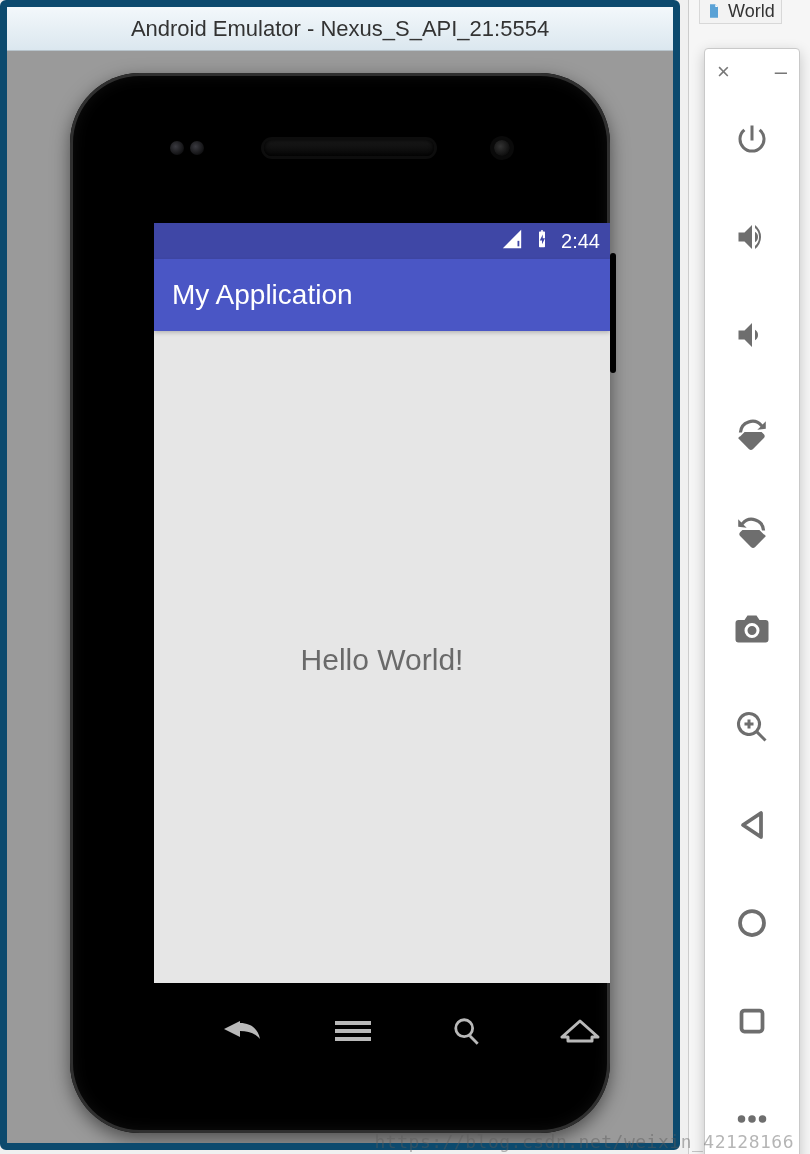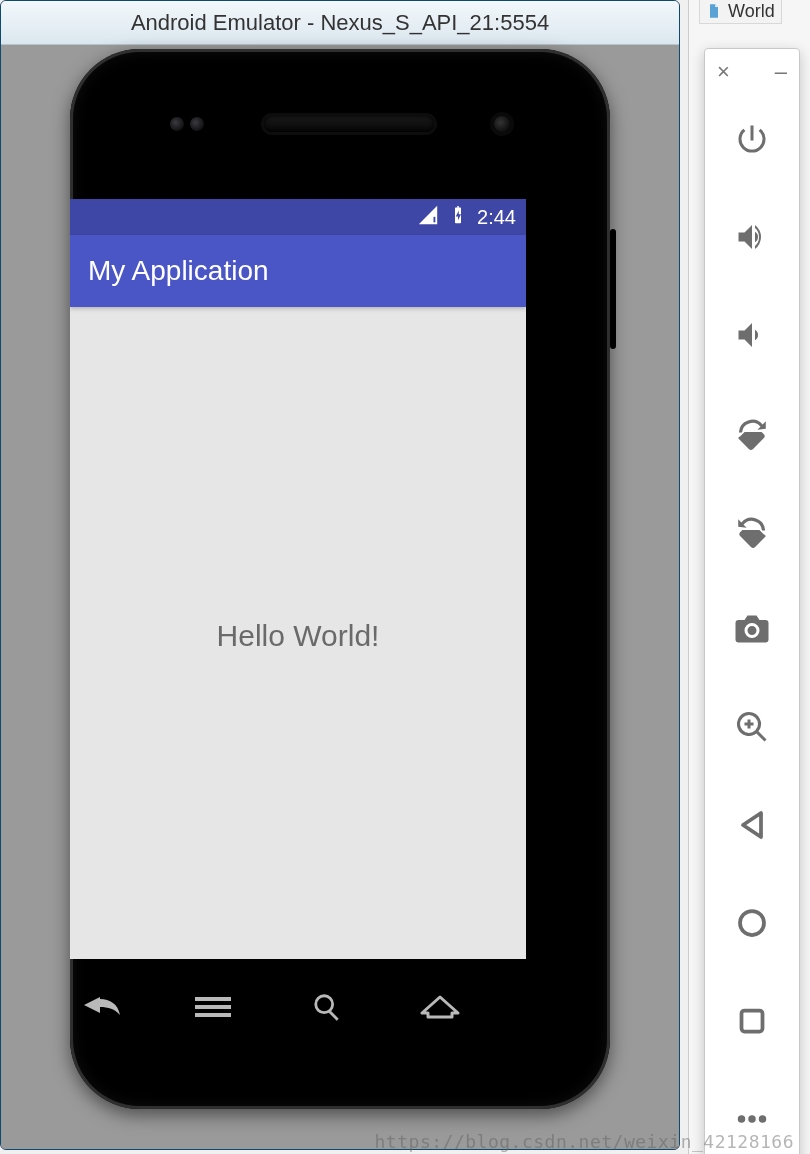--- a/index.html
+++ b/index.html
@@ -10,21 +10,21 @@
     background: #f0f0f0;
     position: relative;
     overflow: hidden;
   }
   
   .emu-window {
     position: absolute;
     left: 0; top: 0;
     width: 680px; height: 1150px;
     background: #fca5a5;
-    border: 1px solid #0c4a6e;
+    border: 7px solid #0c4a6e;
     border-radius: 6px;
     overflow: hidden;
   }
   .emu-titlebar {
     height: 44px;
     background: linear-gradient(#f3f8fb, #dbe7ef);
     border-bottom: 1px solid #b8c4cc;
     display: flex;
     align-items: center;
     justify-content: center;
@@ -35,30 +35,30 @@
     position: relative;
     width: 100%; height: calc(100% - 44px);
     background: #9a9a9a;
     display:flex;
     align-items:flex-start;
     justify-content:center;
   }
 
   
   .phone {
-    margin-top: 4px;
+    margin-top: 22px;
     width: 540px;
     height: 1060px;
     background: #000;
     border-radius: 70px;
     box-shadow: inset 0 0 0 3px #2f2f2f, inset 0 0 18px rgba(255,255,255,0.08), 0 6px 18px rgba(0,0,0,0.5);
     position: relative;
     display:flex;
     flex-direction:column;
-    align-items:flex-start;
+    align-items:flex-end;
   }
   .phone::before{
     
     content:"";
     position:absolute;
     right:-6px; top:180px;
     width:6px; height:120px;
     background:#000;
     border-radius:3px;
   }

